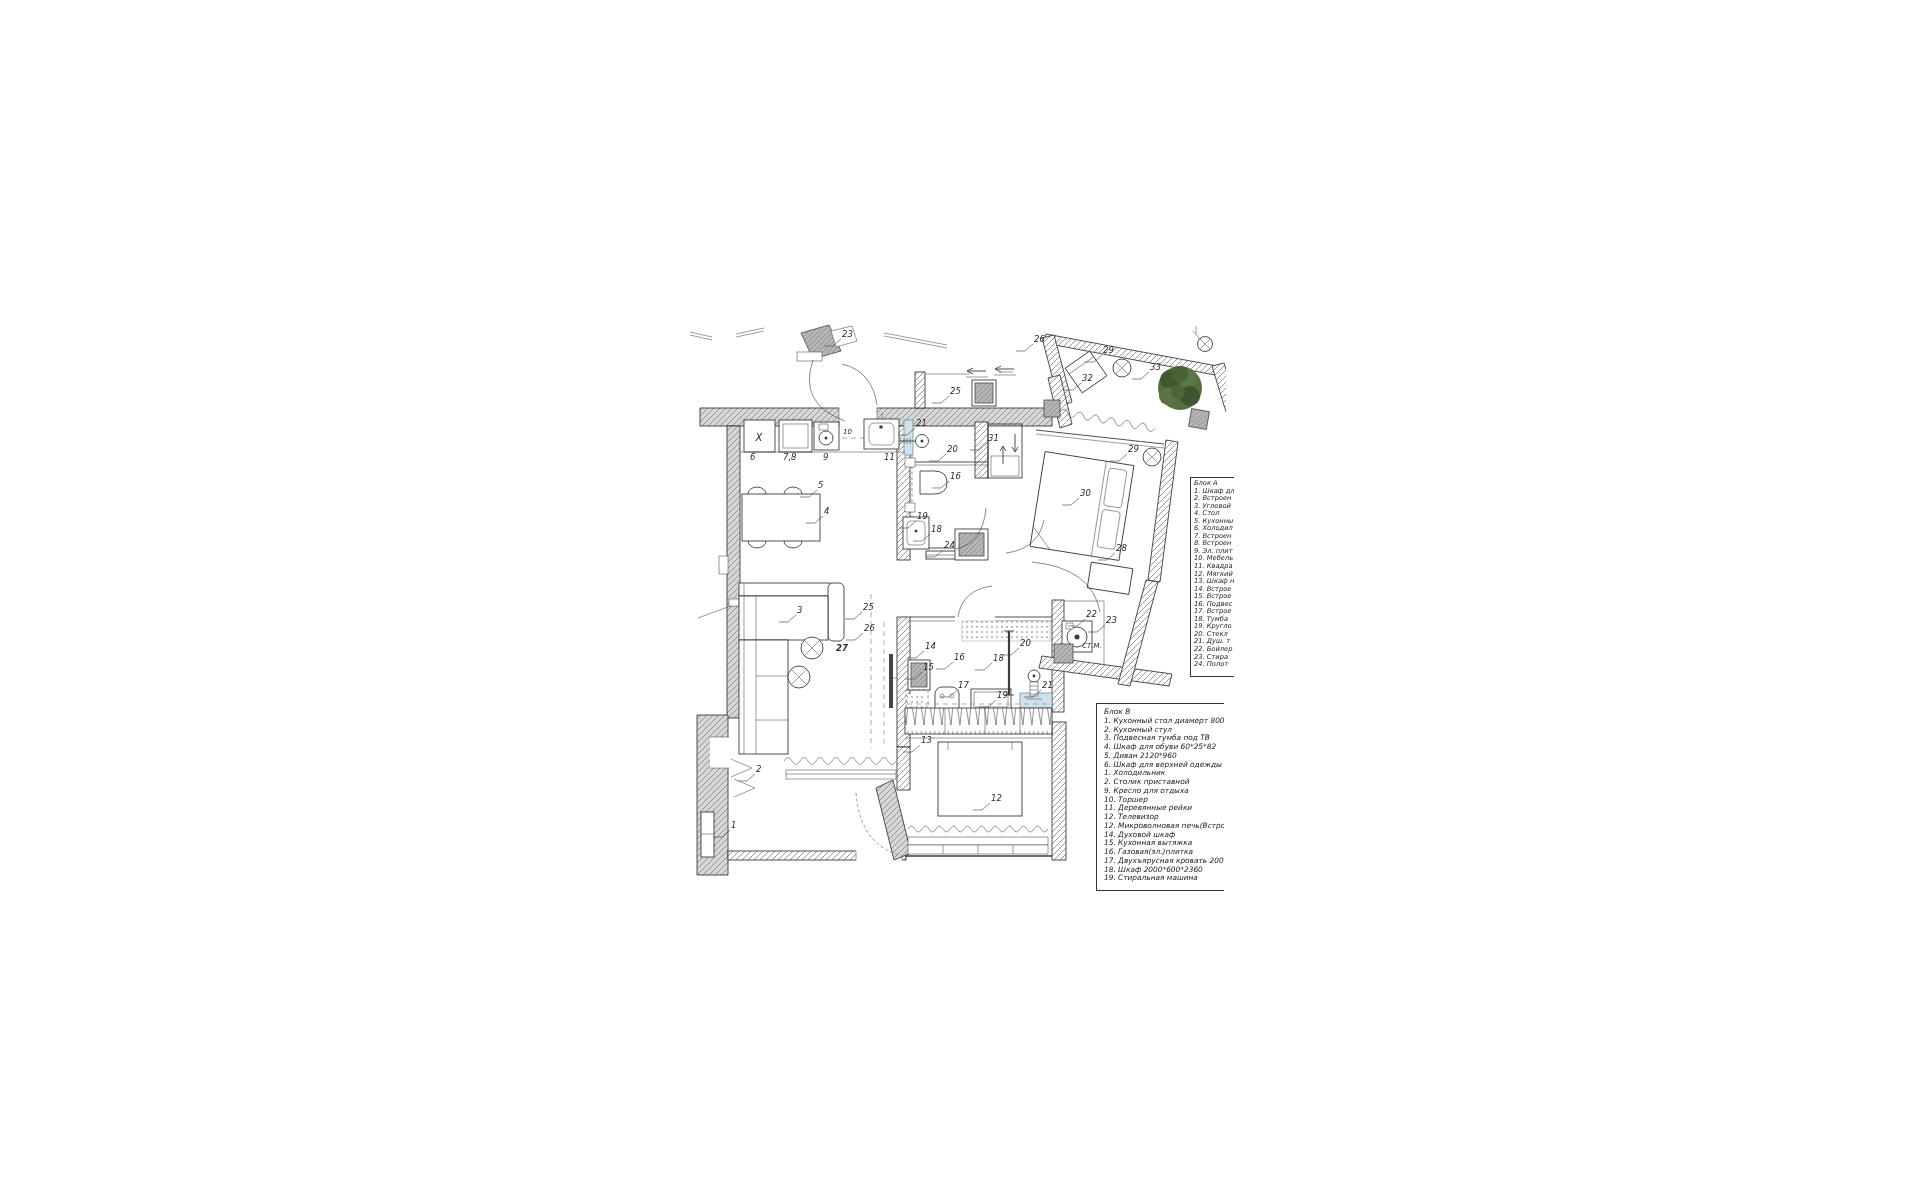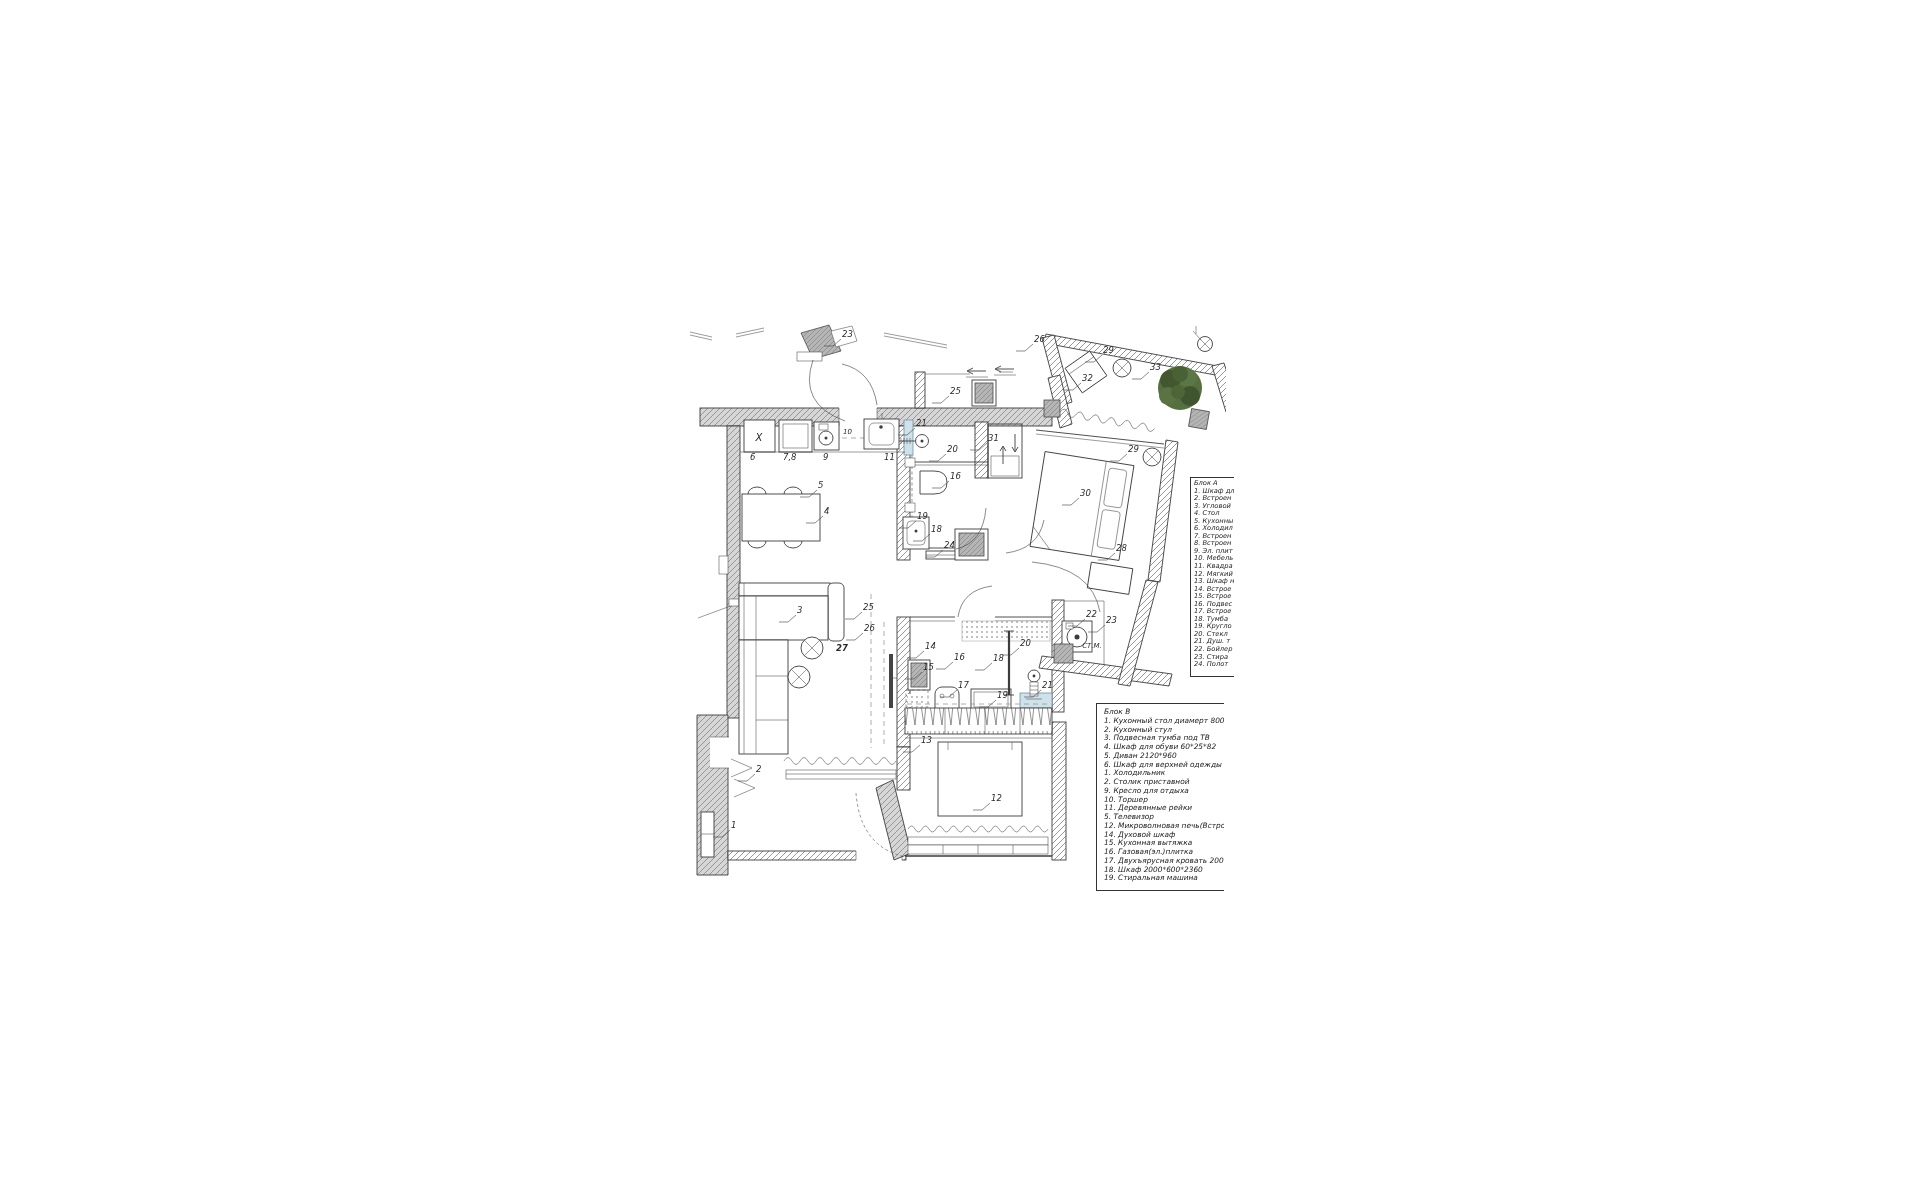--- a/index.html
+++ b/index.html
@@ -426,21 +426,21 @@
           <div class="legend-item">2. Кухонный стул</div>
           <div class="legend-item">3. Подвесная тумба под ТВ</div>
           <div class="legend-item">4. Шкаф для обуви 60*25*82</div>
           <div class="legend-item">5. Диван 2120*960</div>
           <div class="legend-item">6. Шкаф для верхней одежды</div>
           <div class="legend-item">1. Холодильник</div>
           <div class="legend-item">2. Столик приставной</div>
           <div class="legend-item">9. Кресло для отдыха</div>
           <div class="legend-item">10. Торшер</div>
           <div class="legend-item">11. Деревянные рейки</div>
-          <div class="legend-item">5. Телевизор</div>
+          <div class="legend-item">12. Телевизор</div>
           <div class="legend-item">12. Микроволновая печь(Встро</div>
           <div class="legend-item">14. Духовой шкаф</div>
           <div class="legend-item">15. Кухонная вытяжка</div>
           <div class="legend-item">16. Газовая(эл.)плитка</div>
           <div class="legend-item">17. Двухъярусная кровать 200</div>
           <div class="legend-item">18. Шкаф 2000*600*2360</div>
           <div class="legend-item">19. Стиральная машина</div>
         </div>
     </div>
   </div>

